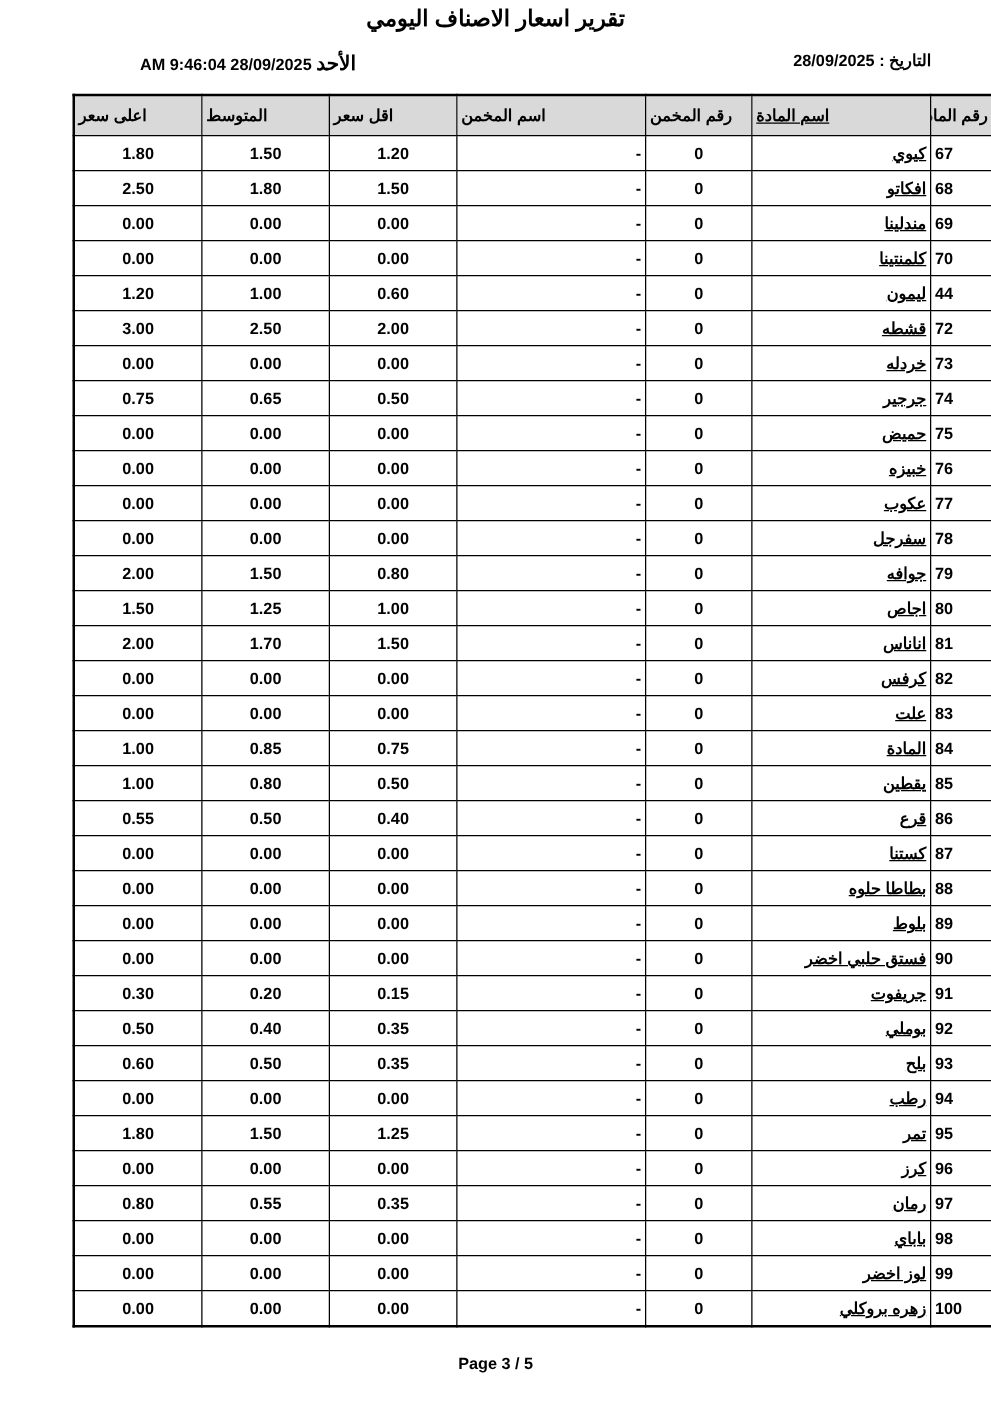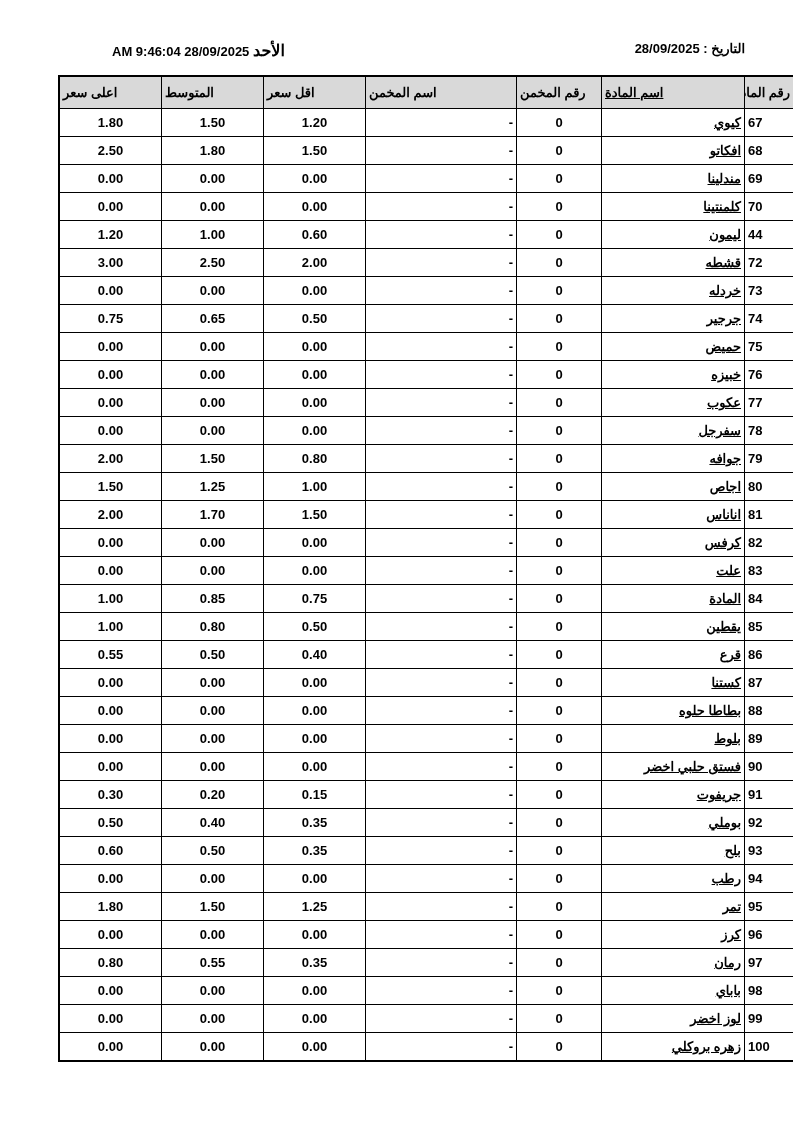--- a/index.html
+++ b/index.html
@@ -91,20 +91,21 @@
     font-size: 13px;
     font-weight: bold;
     color: #000;
   }
 </style>
 </head>
 <body>
 
 <div class="page">
 
+  <div class="report-title">تقرير اسعار الاصناف اليومي</div>
 
   <div class="date-line">
     <span class="date-right">التاريخ :  28/09/2025</span>
     <span class="date-left"><span class="weekday">الأحد</span> <span>28/09/2025  9:46:04 AM</span></span>
   </div>
 
   <table class="report-table" dir="rtl">
     <thead>
       <tr>
         <th class="col-no">رقم المادة</th>
@@ -419,14 +420,15 @@
           <td class="col-name">زهره بروكلي</td>
           <td class="col-assessor-no">0</td>
           <td class="col-assessor-name">-</td>
           <td class="col-price">0.00</td>
           <td class="col-price">0.00</td>
           <td class="col-price">0.00</td>
         </tr>
       </tbody>
   </table>
 
+  <div class="page-footer">Page 3 / 5</div>
 
 </div>
 
 </body></html>

